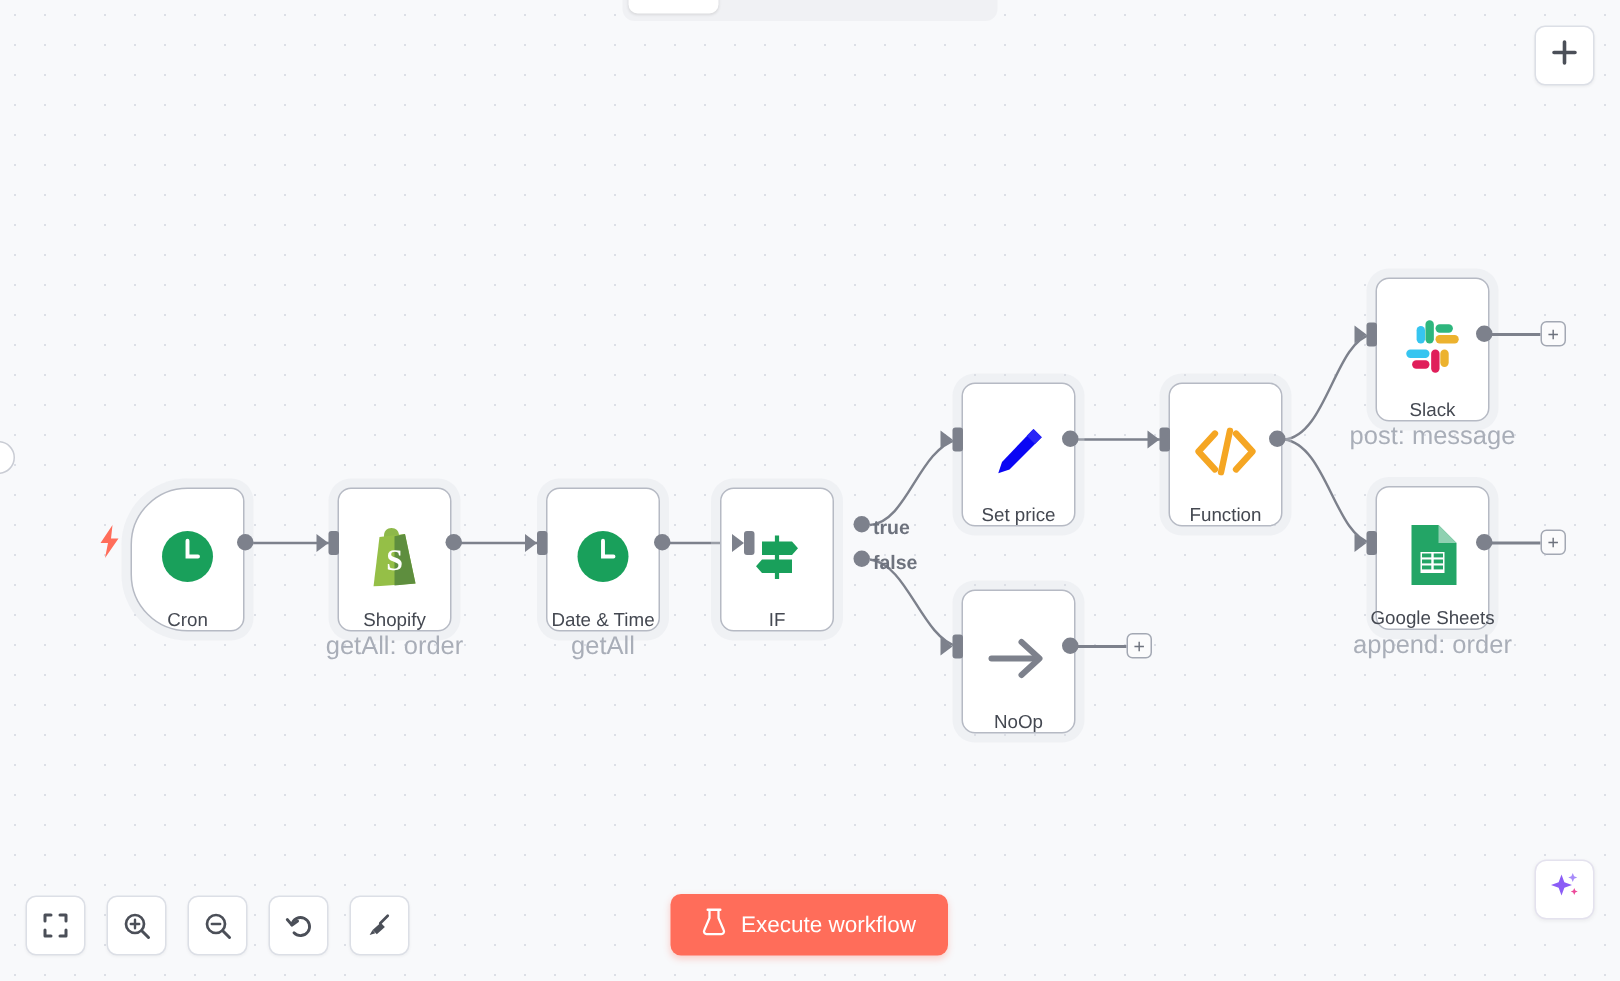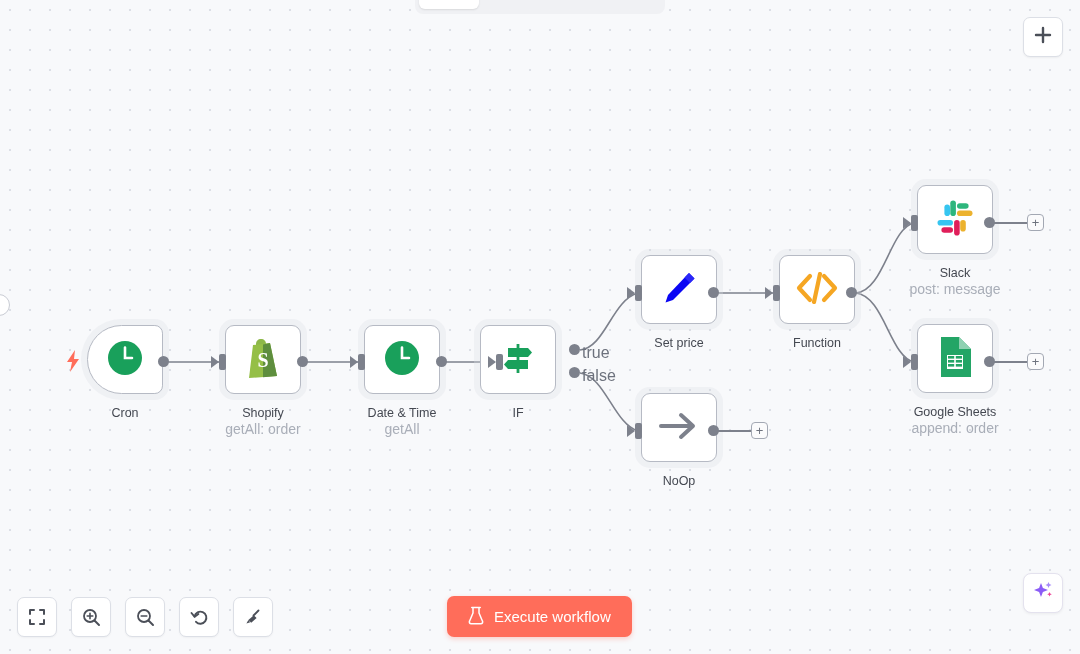--- a/index.html
+++ b/index.html
@@ -44,21 +44,21 @@
   }
   .tab.active {
     background: #ffffff;
     color: #3b3f4a;
     box-shadow: 0 1px 2px rgba(0,0,0,.10);
   }
 
   
   .node {
     position: absolute;
-    width: 76px; height: 69px;
+    width: 76px; height: 96px;
     background: #ffffff;
     border: 1.5px solid #b6bac4;
     border-radius: 9px;
     display: flex;
     align-items: center;
     justify-content: center;
     box-shadow: 0 0 0 6px rgba(220,223,230,.30);
     z-index: 10;
   }
   .node.trigger {
@@ -73,21 +73,21 @@
     font-size: 12.5px;
     color: #444851;
     white-space: nowrap;
     text-align: center;
   }
   .node-sublabel {
     position: absolute;
     left: 50%;
     transform: translateX(-50%);
     top: 95px;
-    font-size: 14px;
+    font-size: 17px;
     color: #a9aeb8;
     white-space: nowrap;
     text-align: center;
   }
 
   
   .dot-out {
     position: absolute;
     width: 11px; height: 11px;
     border-radius: 50%;
@@ -104,24 +104,25 @@
   .arrow-head {
     position: absolute;
     width: 0; height: 0;
     border-top: 6px solid transparent;
     border-bottom: 6px solid transparent;
     border-left: 8px solid #7d818c;
     z-index: 13;
   }
   .io-label {
     position: absolute;
-    font-size: 16px;
+    font-size: 13px;
     color: #6d727d;
     z-index: 14;
     white-space: nowrap;
+    font-weight: bold;
   }
 
   
   .plus-stub {
     position: absolute;
     width: 17px; height: 17px;
     border: 1.3px solid #a3a8b3;
     border-radius: 4px;
     background: #fbfbfc;
     z-index: 14;

